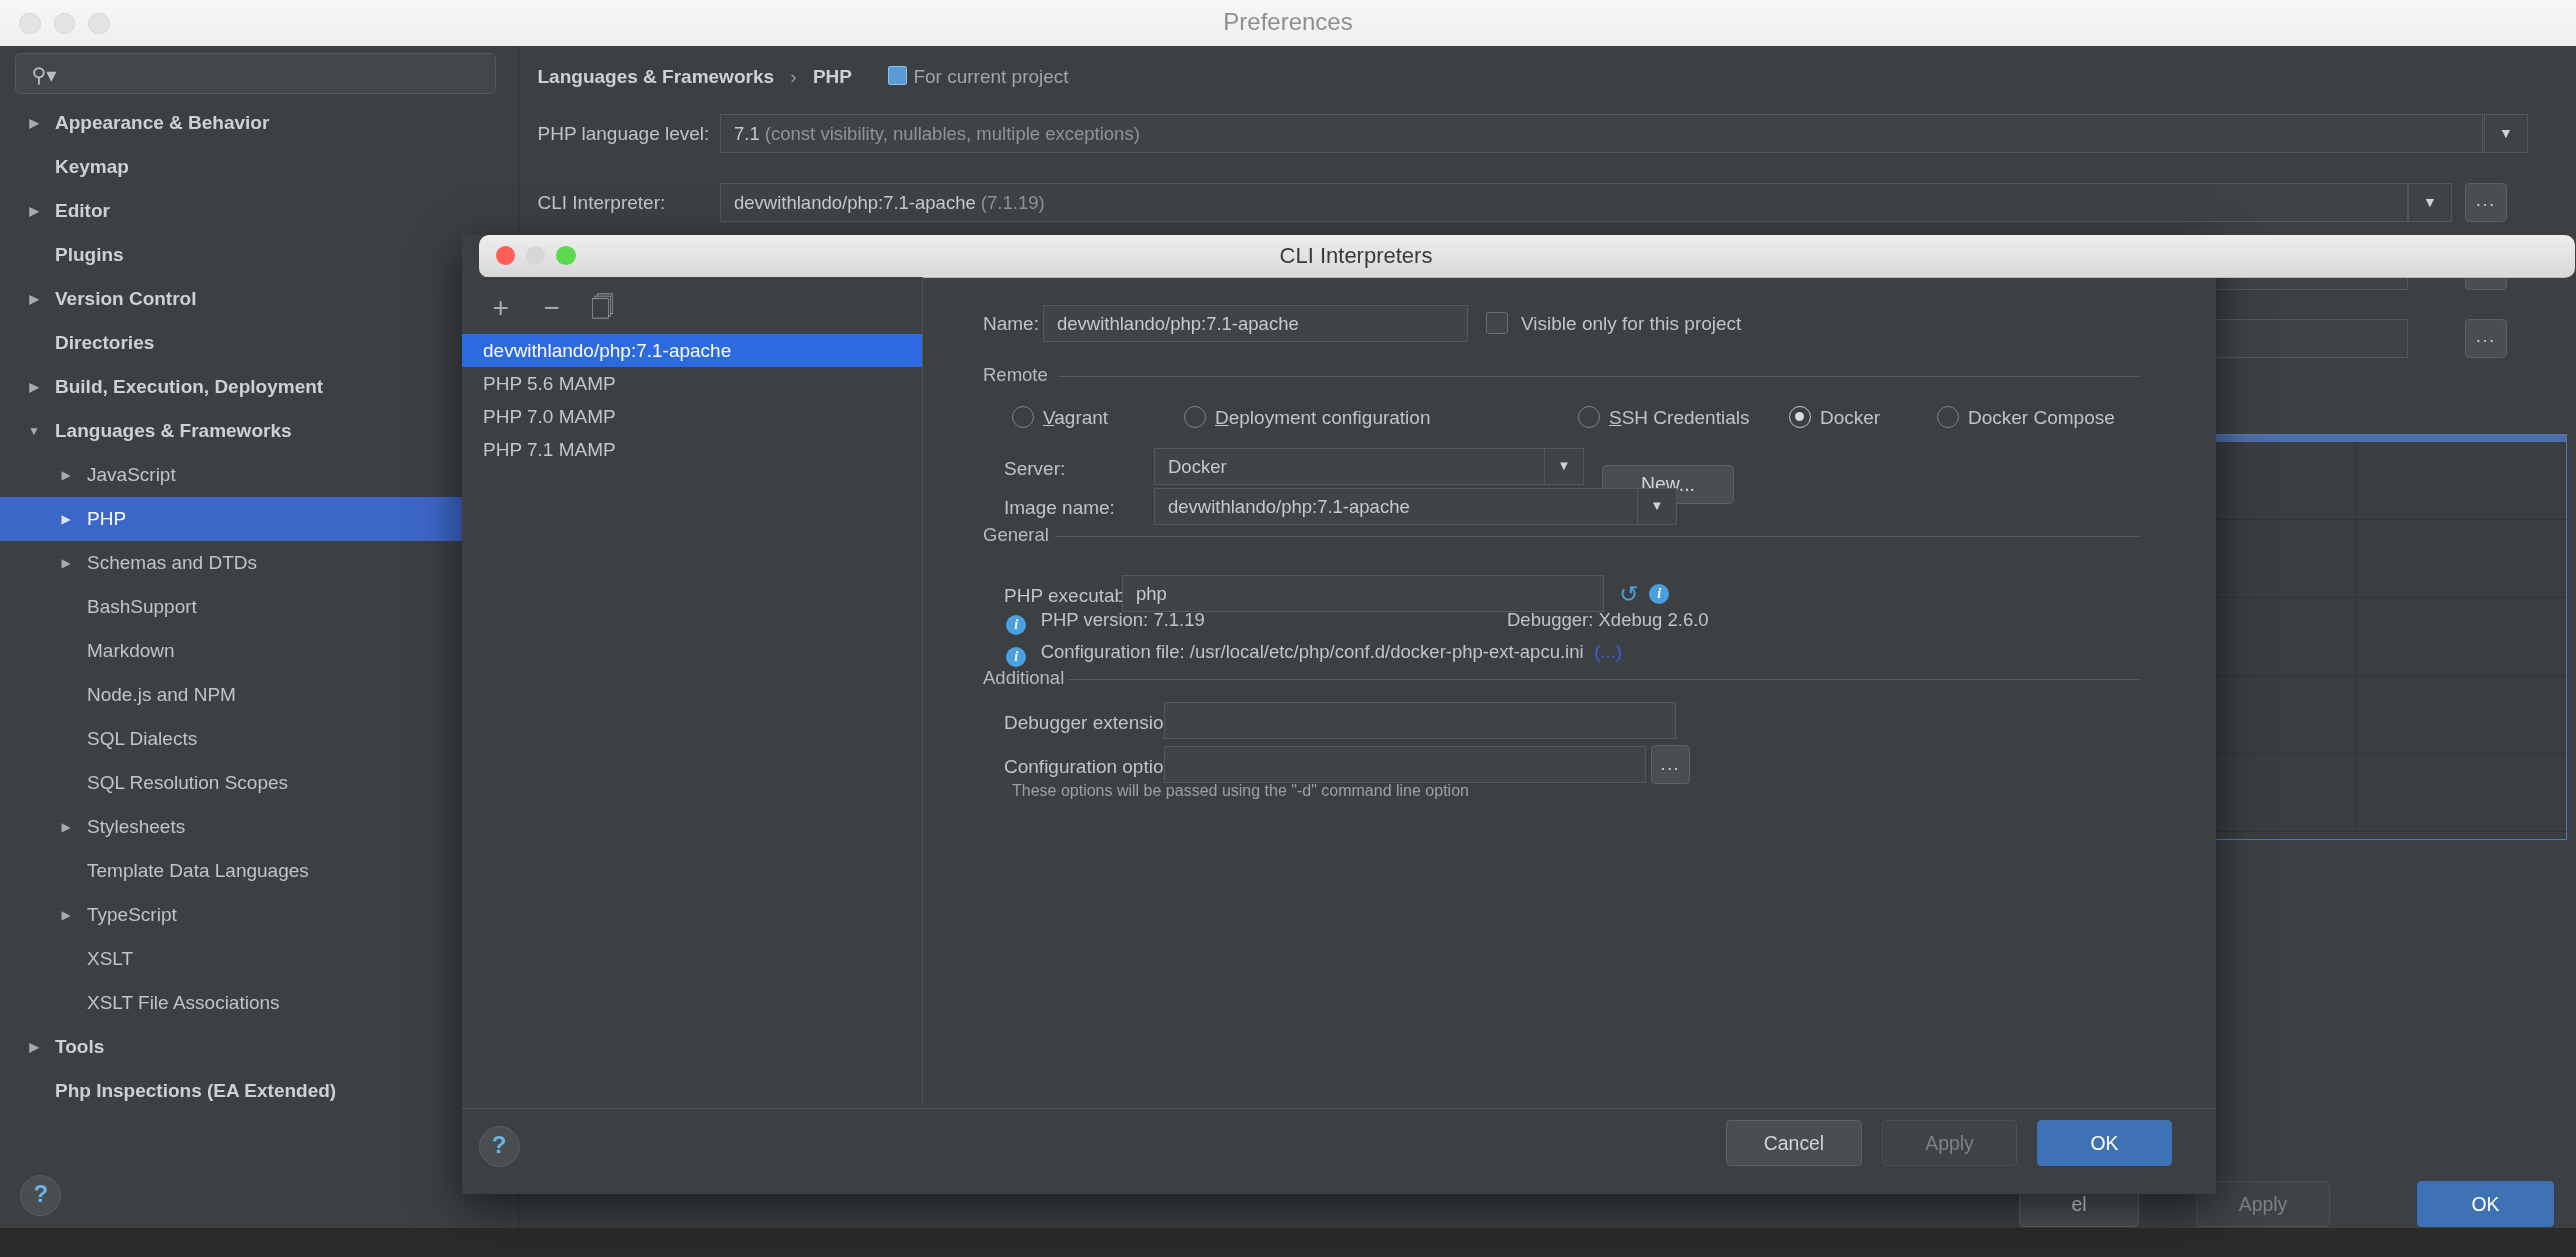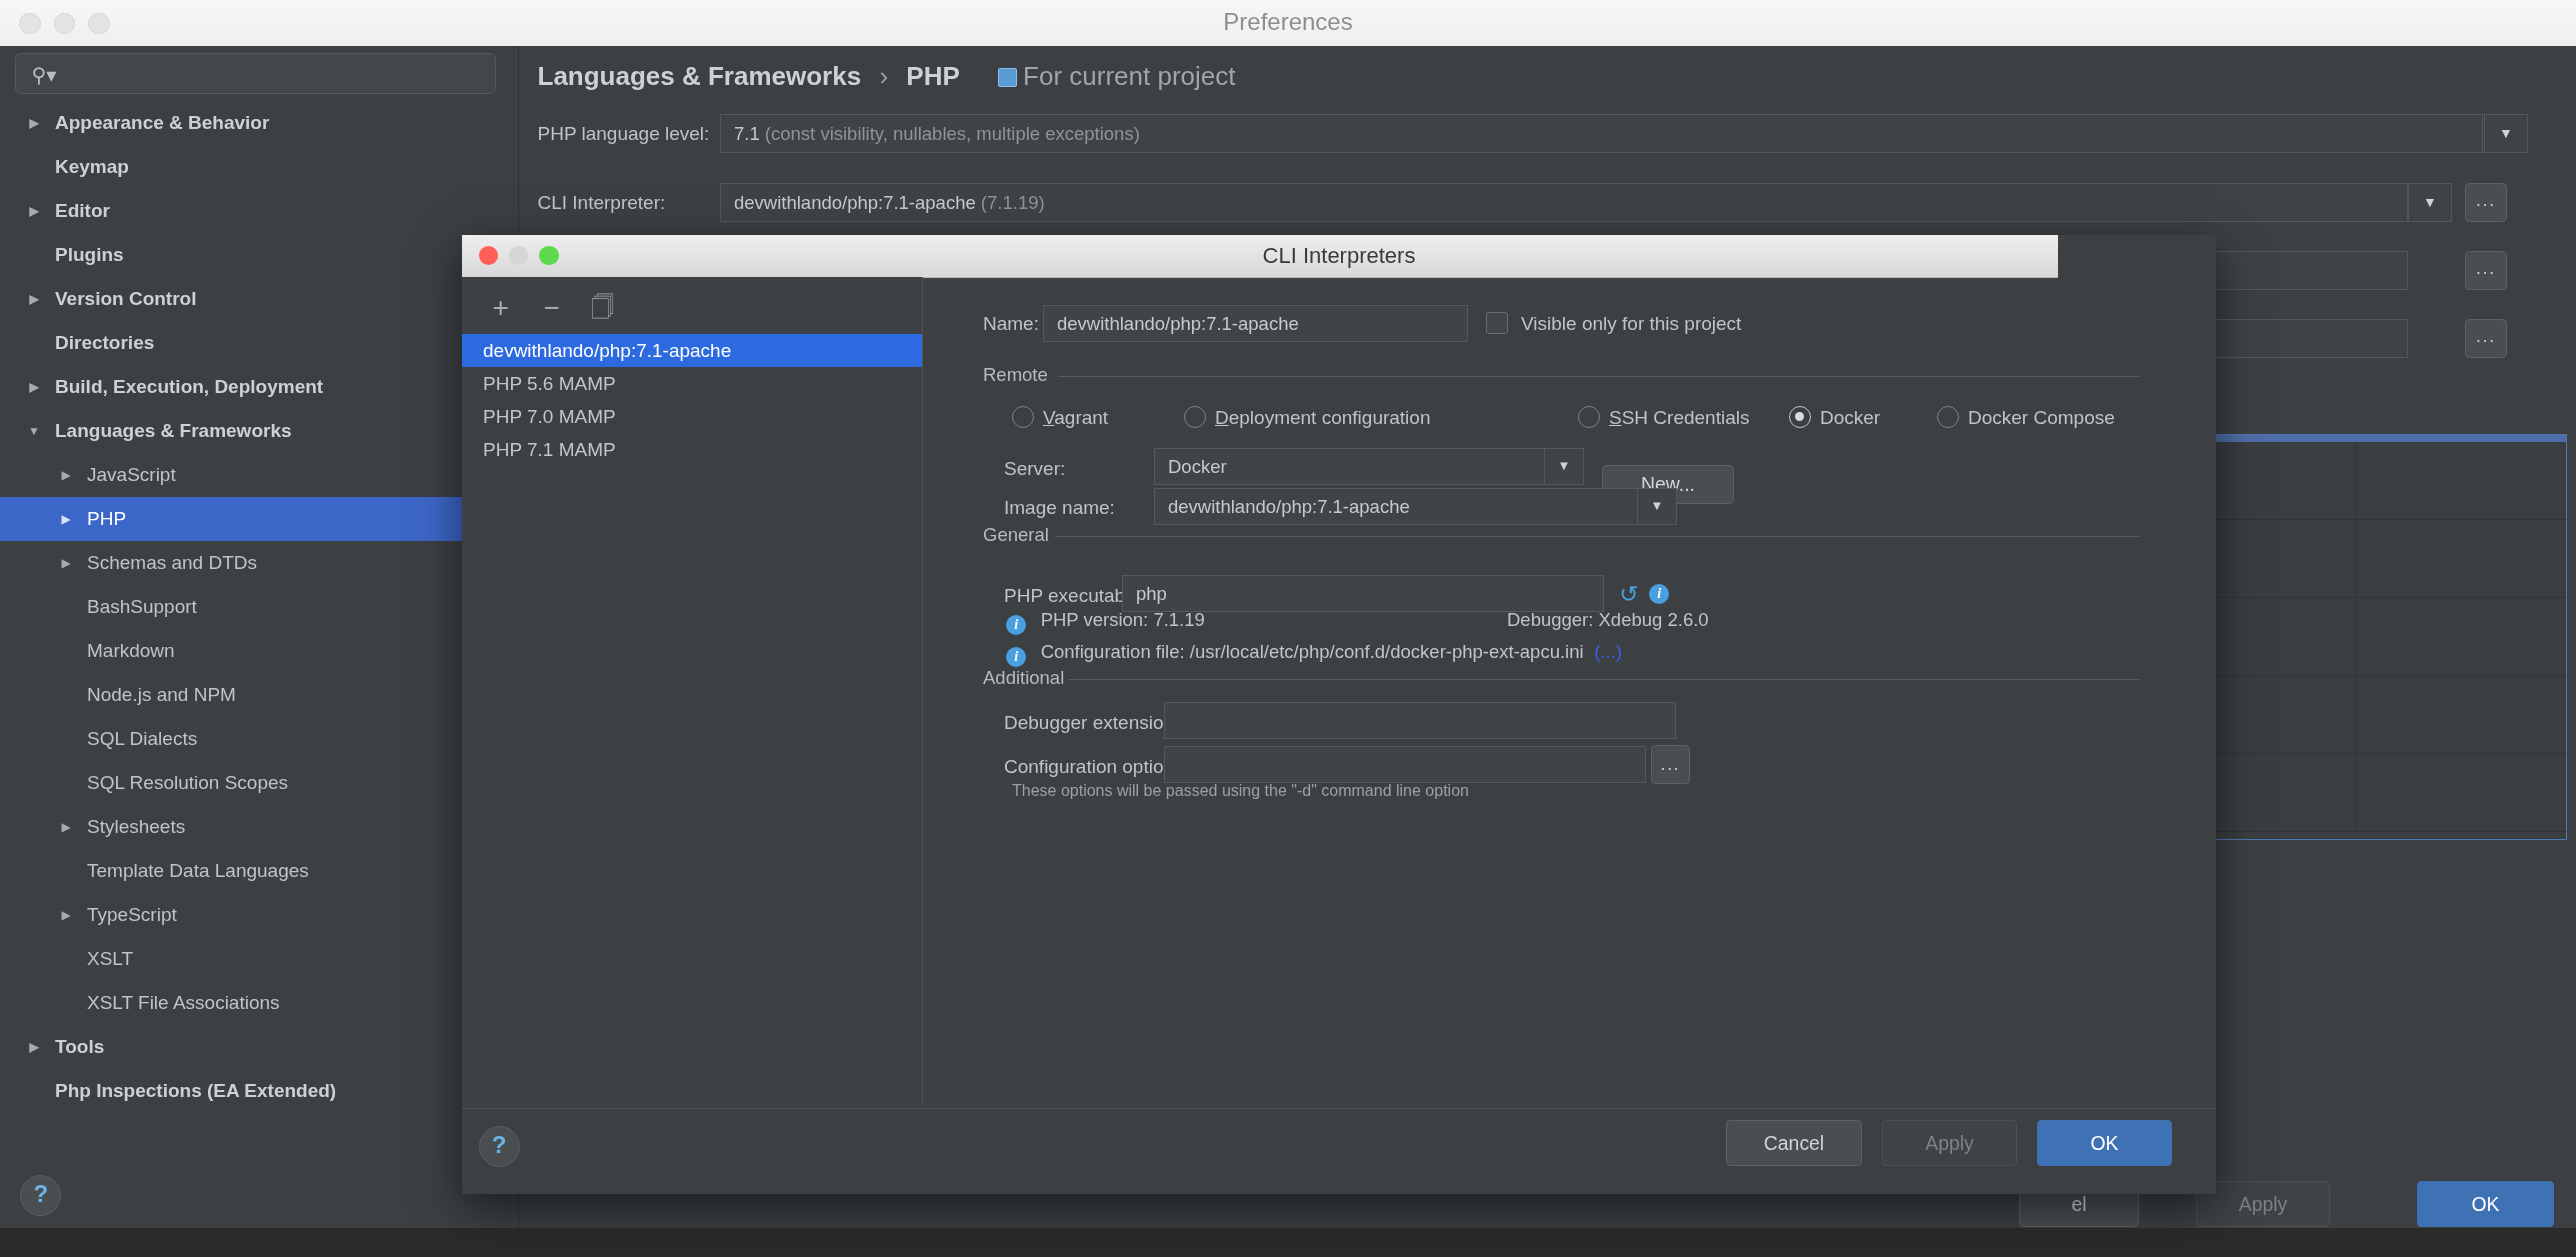--- a/index.html
+++ b/index.html
@@ -110,21 +110,21 @@
     position: absolute;
     left: 519px; top: 46px;
     width: 2057px; height: 1182px;
     background: #3c4043;
   }
   #breadcrumb {
     position: absolute;
     left: 18.5px; top: 14px;
     height: 33px; line-height: 33px;
     white-space: nowrap;
-    font-size: 26px;
+    font-size: 19px;
   }
   #breadcrumb .crumb { font-weight: bold; color: #cdd1d5; }
   #breadcrumb .sep { color: #9aa0a5; margin: 0 11px; font-weight: normal; }
   #breadcrumb .scope {
     color: #9fa5aa; font-weight: normal; margin-left: 31px;
   }
   .scope-icon {
     display: inline-block;
     width: 16.6px; height: 16.6px;
     vertical-align: -1.8px;
@@ -226,24 +226,25 @@
 
   
   #cli-dialog {
     position: absolute;
     left: 462px; top: 235px;
     width: 1754px; height: 959px;
     background: #3c4043;
     box-shadow: 0 13px 42px rgba(0,0,0,0.55);
   }
   #cli-titlebar {
-    position: absolute; left: 0; top: 0;
-    width: 1596px; height: 42px;
+    position: absolute; left: 17px; top: 0;
+    width: 2096px; height: 42px;
     background: linear-gradient(to bottom, #efeeee 0%, #d9d8d8 100%);
     border-bottom: 0.9px solid #b8b8b8;
+    border-radius: 10px;
   }
   #cli-title {
     position: absolute; left: 0; top: 0;
     width: 1754px; line-height: 42px;
     text-align: center; font-size: 22px; color: #3a3a3a;
   }
   #cli-tl { left: 16.6px; top: 11px; gap: 11px; }
   #cli-tl .dot-close { background: #ff5f57; }
   #cli-tl .dot-min   { background: #d6d6d6; }
   #cli-tl .dot-max   { background: #5ed94d; }

